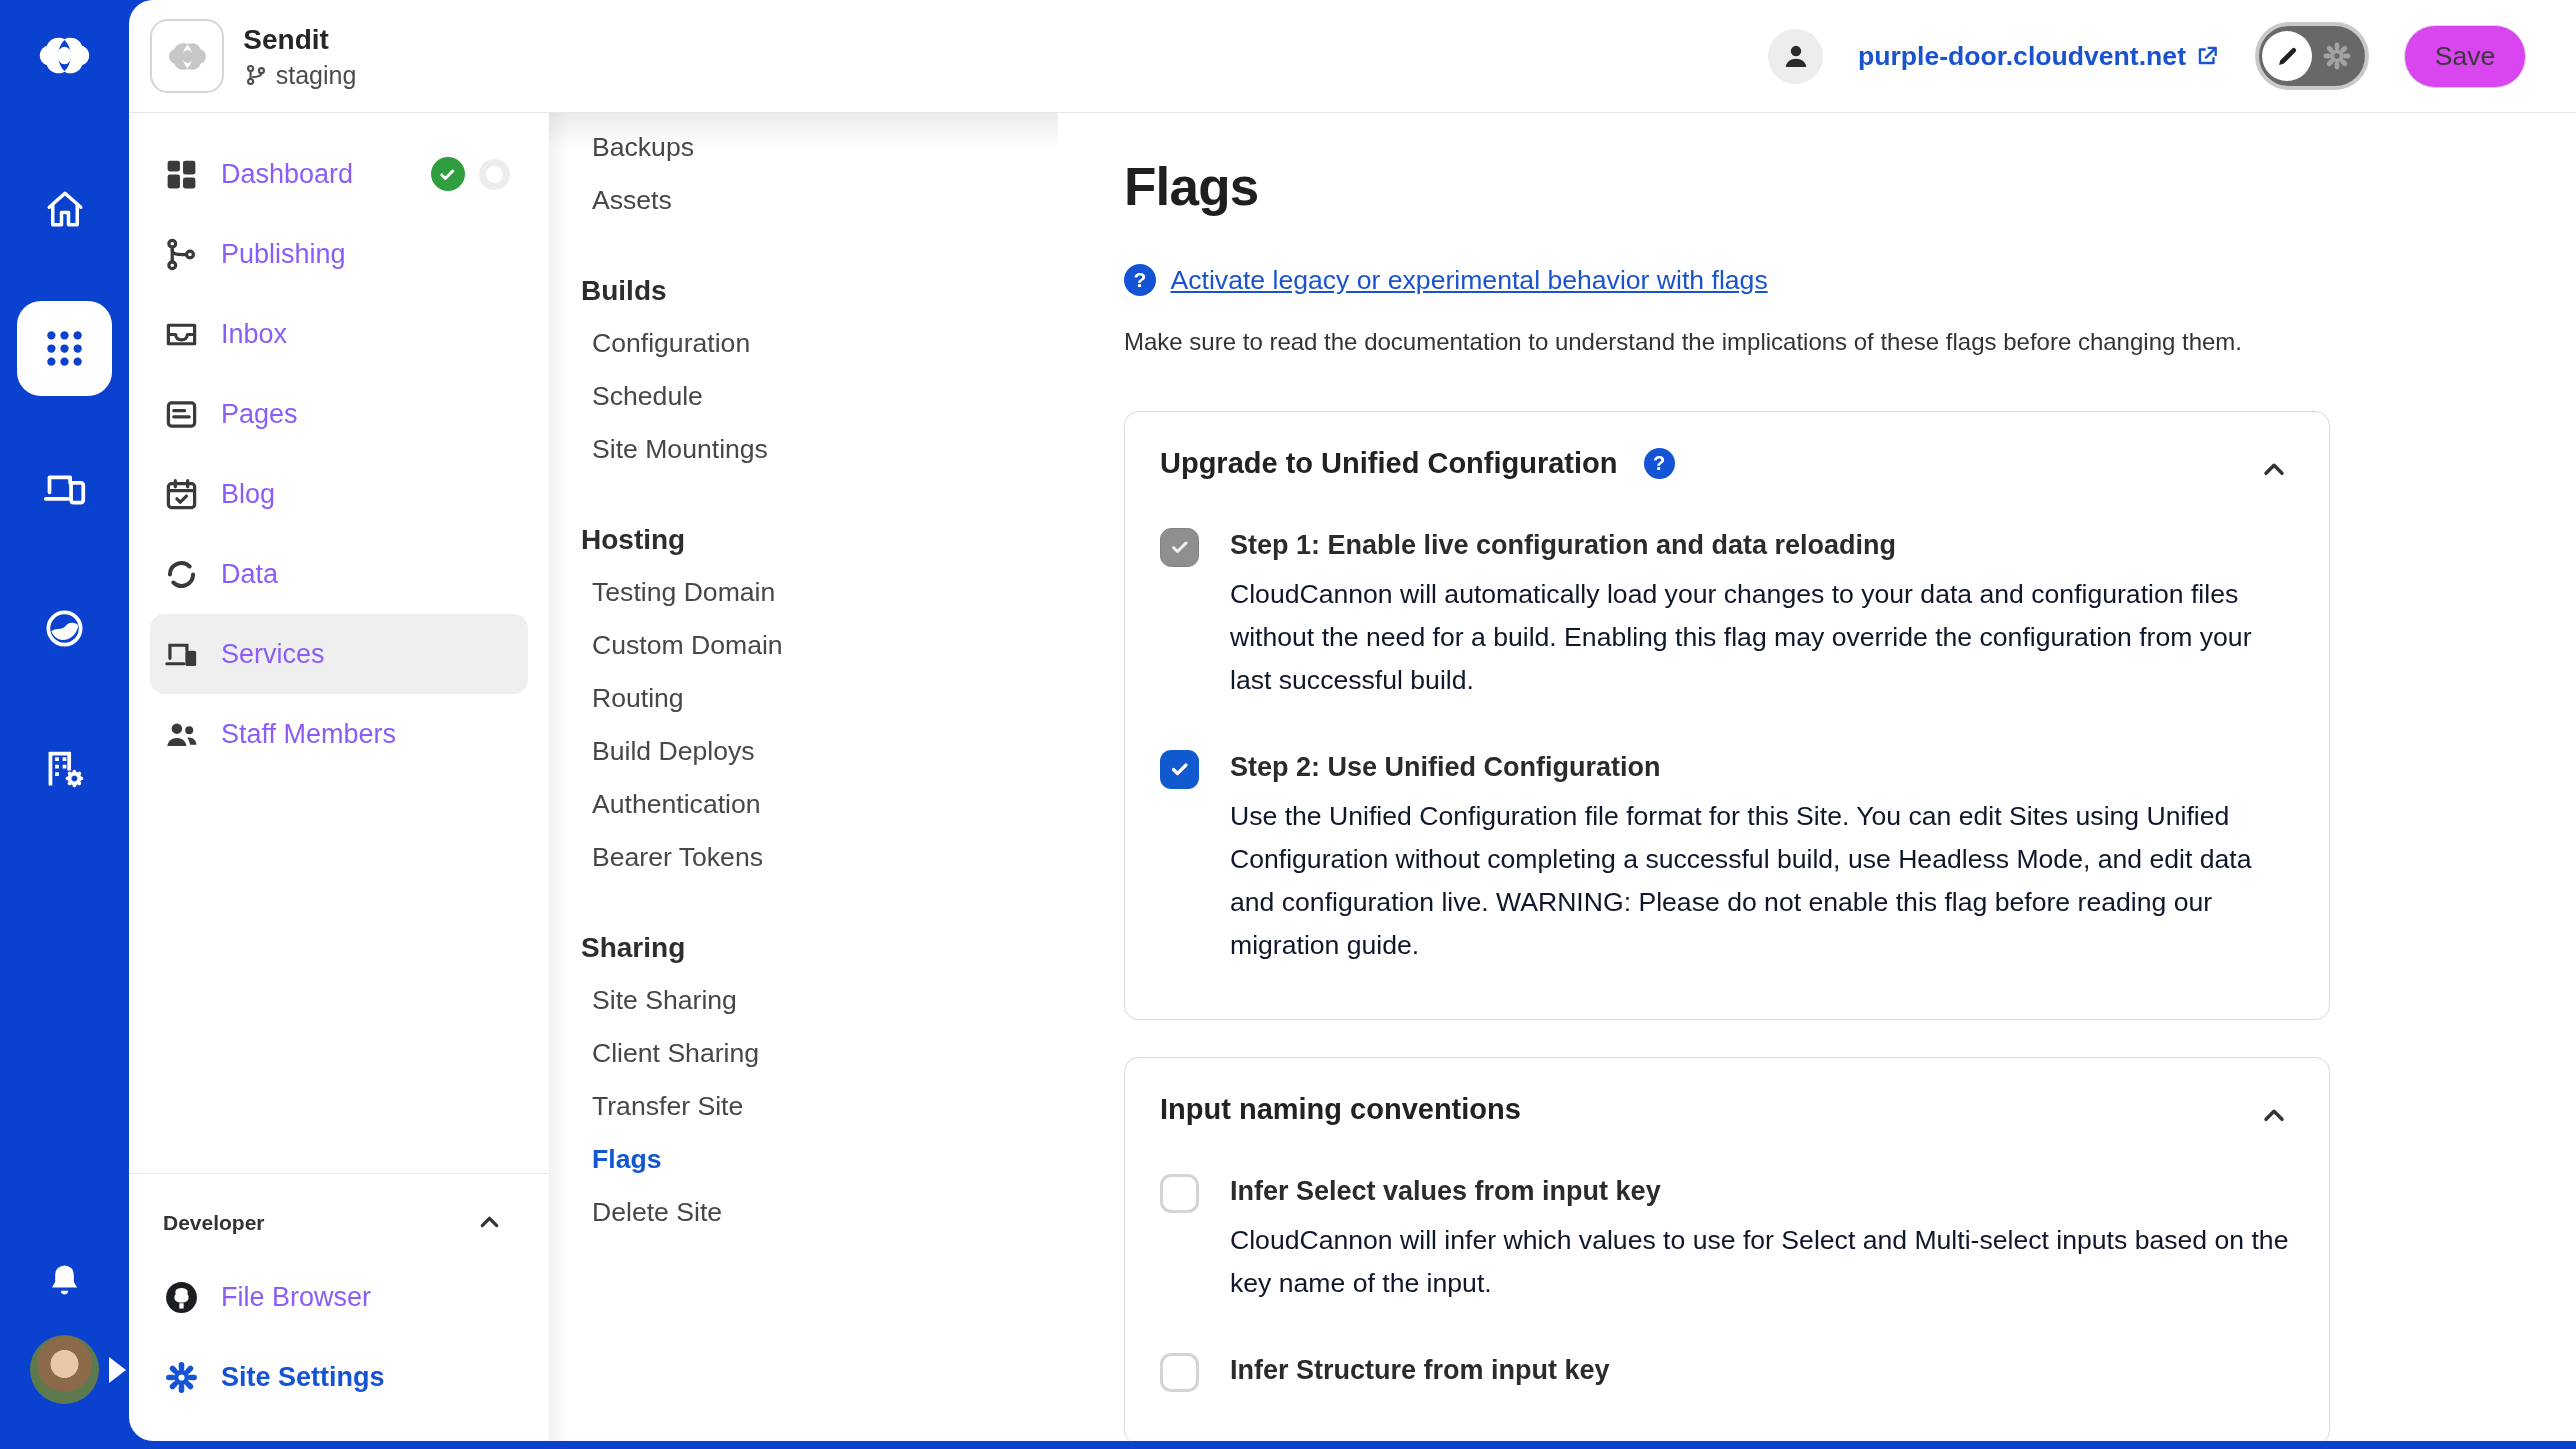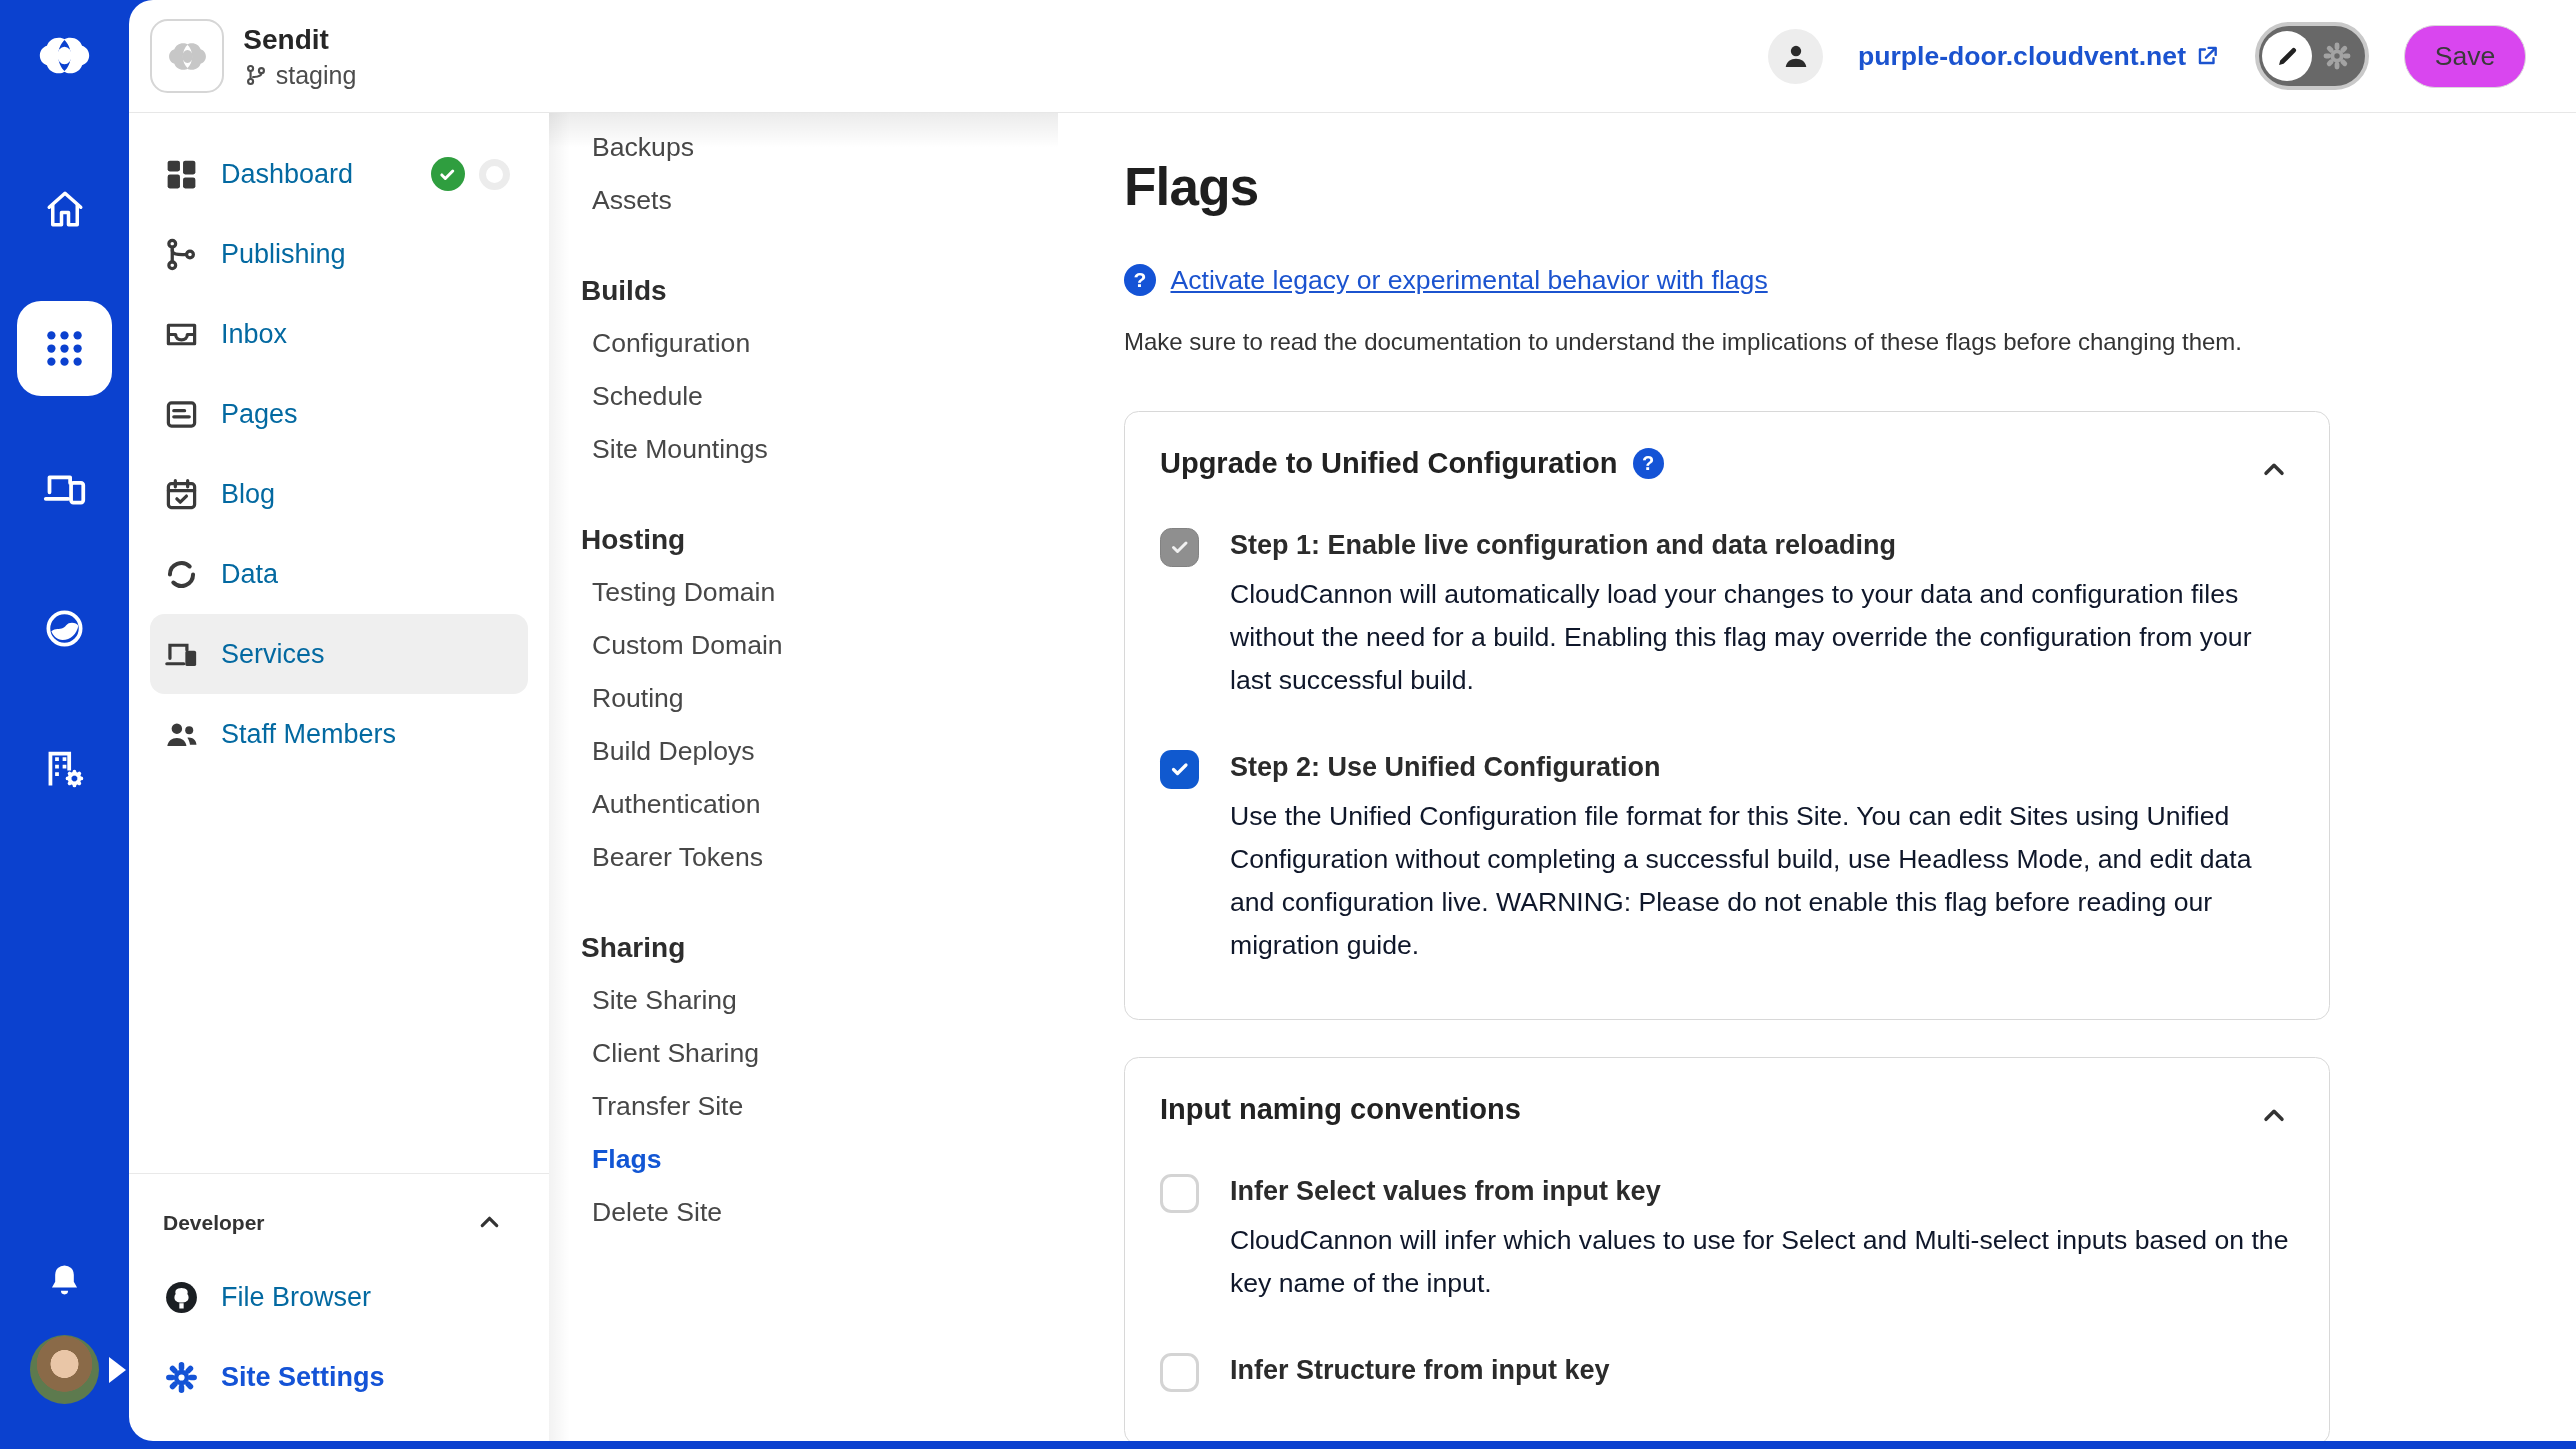--- a/index.html
+++ b/index.html
@@ -44,21 +44,21 @@
   .save-btn { width:122px; height:63px; border-radius:31px; background:#d946ef; border:1.6px solid #dadada;
               font-size:26.6px; color:#3a3a3a; font-family:inherit; }
 
   
   .content { flex:1; display:flex; min-height:0; }
 
   
   .sidebar { width:420px; flex:none; display:flex; flex-direction:column; padding-top:21px; }
   .snav { display:flex; flex-direction:column; }
   .srow { height:80px; margin:0 21px; padding:0 17.7px 0 13px; display:flex; align-items:center; gap:21px;
-          font-size:27px; color:#0369a1; border-radius:14.5px; cursor:default; }
+          font-size:27px; color:#8b5cf6; border-radius:14.5px; cursor:default; }
   .srow .ic { width:37px; height:37px; color:#3a3a3a; flex:none; }
   .srow.active { background:#efefef; }
   .badges { margin-left:auto; display:flex; align-items:center; gap:14.5px; }
   .badge-ok { width:34px; height:34px; border-radius:50%; background:#2f9e3f; display:flex; align-items:center; justify-content:center; }
   .badge-ring { width:31px; height:31px; border-radius:50%; border:7.2px solid #ececec; background:#fff; }
   .sidebar-bottom { margin-top:auto; border-top:1.6px solid #e9e9e9; padding:14.5px 0 24px; }
   .dev-header { height:69px; margin:0 21px; padding:0 24px 0 13px; display:flex; align-items:center;
                 font-size:21px; font-weight:700; color:#333; }
   .dev-header .chev { margin-left:auto; color:#333; }
   .srow.blue { color:#1453d6; font-weight:700; }
@@ -78,21 +78,21 @@
   .main { flex:1; min-width:0; padding:43px 0 0 66px; overflow:hidden; }
   .page-title { font-size:53px; font-weight:800; color:#1f1f1f; letter-spacing:-0.8px; }
   .help-row { margin-top:47px; display:flex; align-items:center; gap:14.5px; }
   .qicon { width:32px; height:32px; border-radius:50%; background:#1453d6; color:#fff; font-size:21px; font-weight:700;
            display:inline-flex; align-items:center; justify-content:center; flex:none; }
   .help-link { color:#1b53cf; font-size:26.6px; text-decoration:underline; }
   .intro { margin-top:24px; font-size:24px; line-height:43px; color:#333; max-width:1191px; }
 
   .card { width:1206px; border:1.6px solid #d8d8d8; border-radius:14.5px; margin-top:48px; padding:35px 35px 52px 35px; position:relative; }
   .card + .card { margin-top:37px; }
-  .card-head { display:flex; align-items:center; gap:15px; }
+  .card-head { display:flex; align-items:center; gap:26px; }
   .card-title { font-size:29px; font-weight:700; color:#222; }
   .card-chev { position:absolute; right:39px; top:42px; color:#333; cursor:pointer; }
   .flag { display:flex; gap:31px; margin-top:46px; }
   .cb { width:39px; height:39px; border-radius:11.3px; flex:none; margin-top:1.6px;
         display:flex; align-items:center; justify-content:center; }
   .cb.checked-gray { background:#8f8f8f; border:1.6px solid #828282; }
   .cb.checked-blue { background:#1059cf; }
   .cb.unchecked { background:#fff; border:3.2px solid #d4d4d4; }
   .flag-title { font-size:27px; font-weight:700; color:#2b2b2b; line-height:39px; }
   .flag-body { font-size:26.6px; color:#0f172a; line-height:43px; margin-top:8px; max-width:1063px; }

